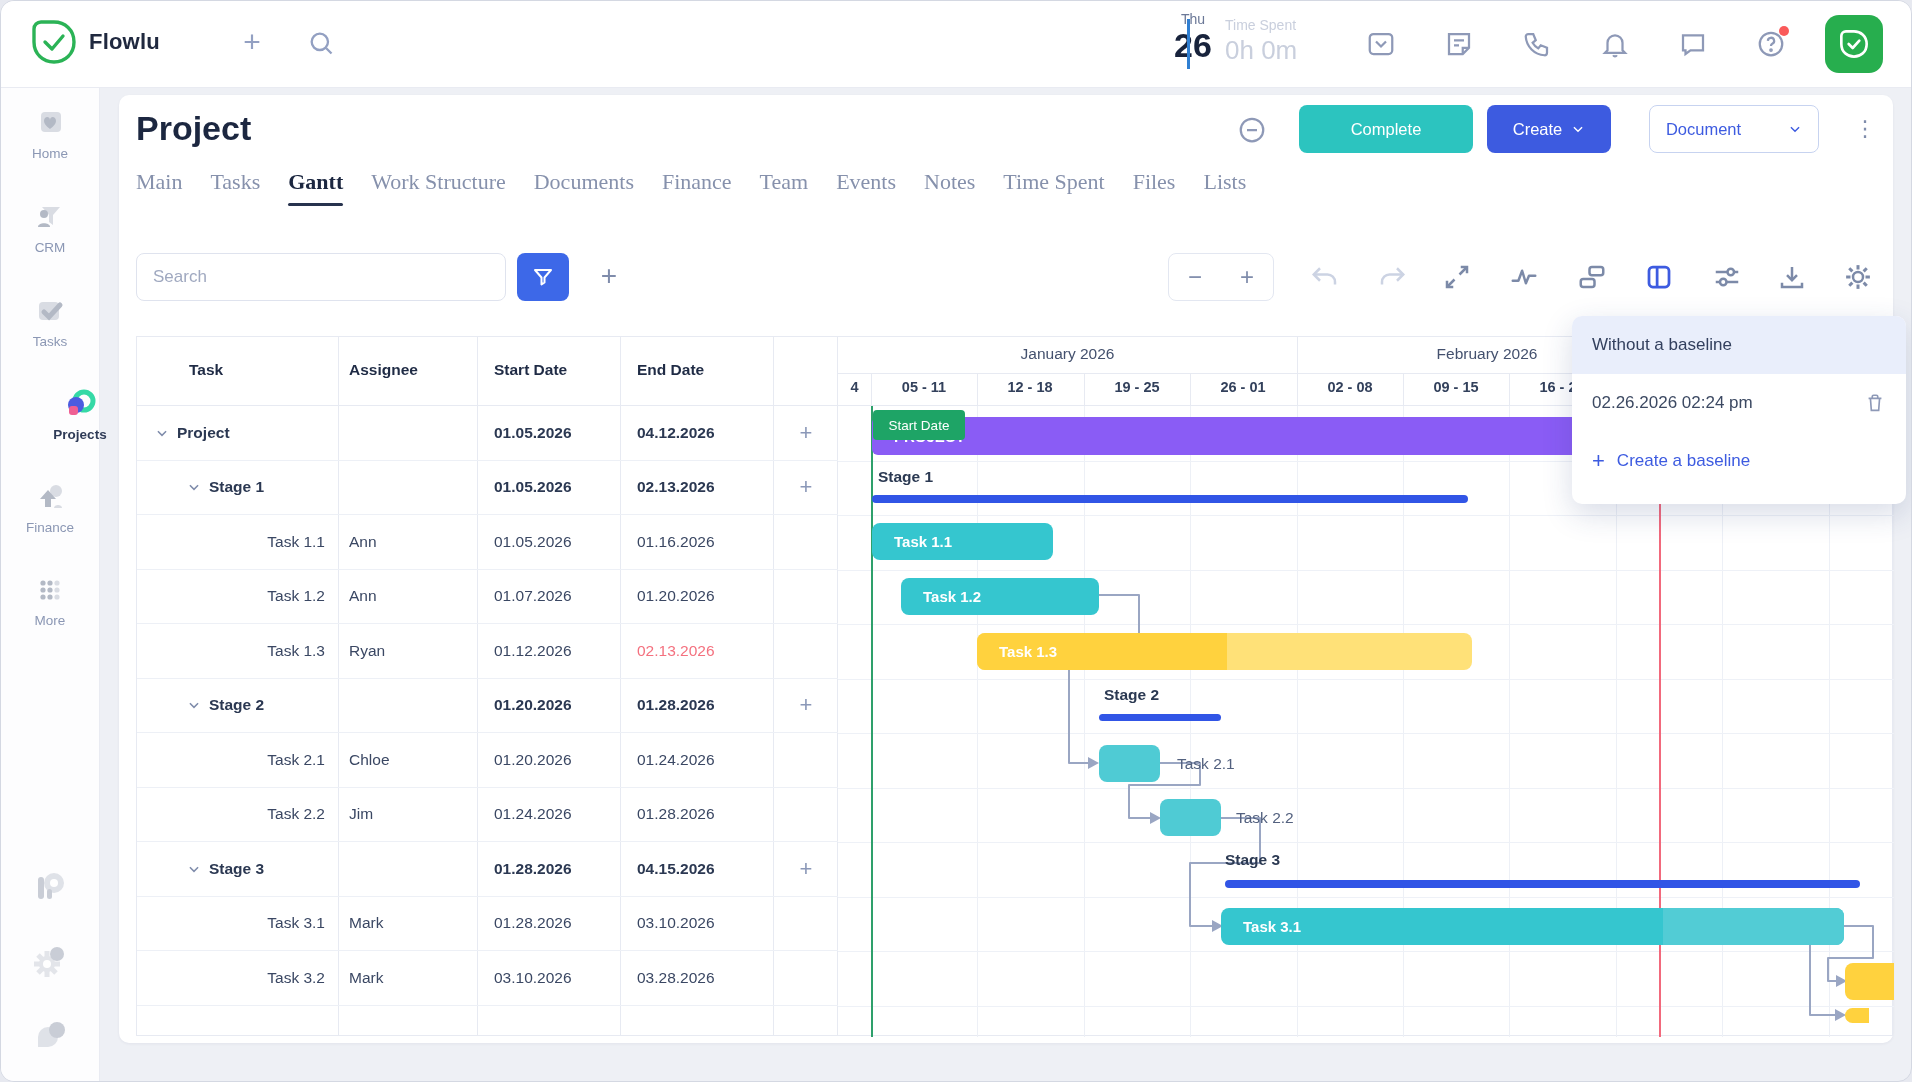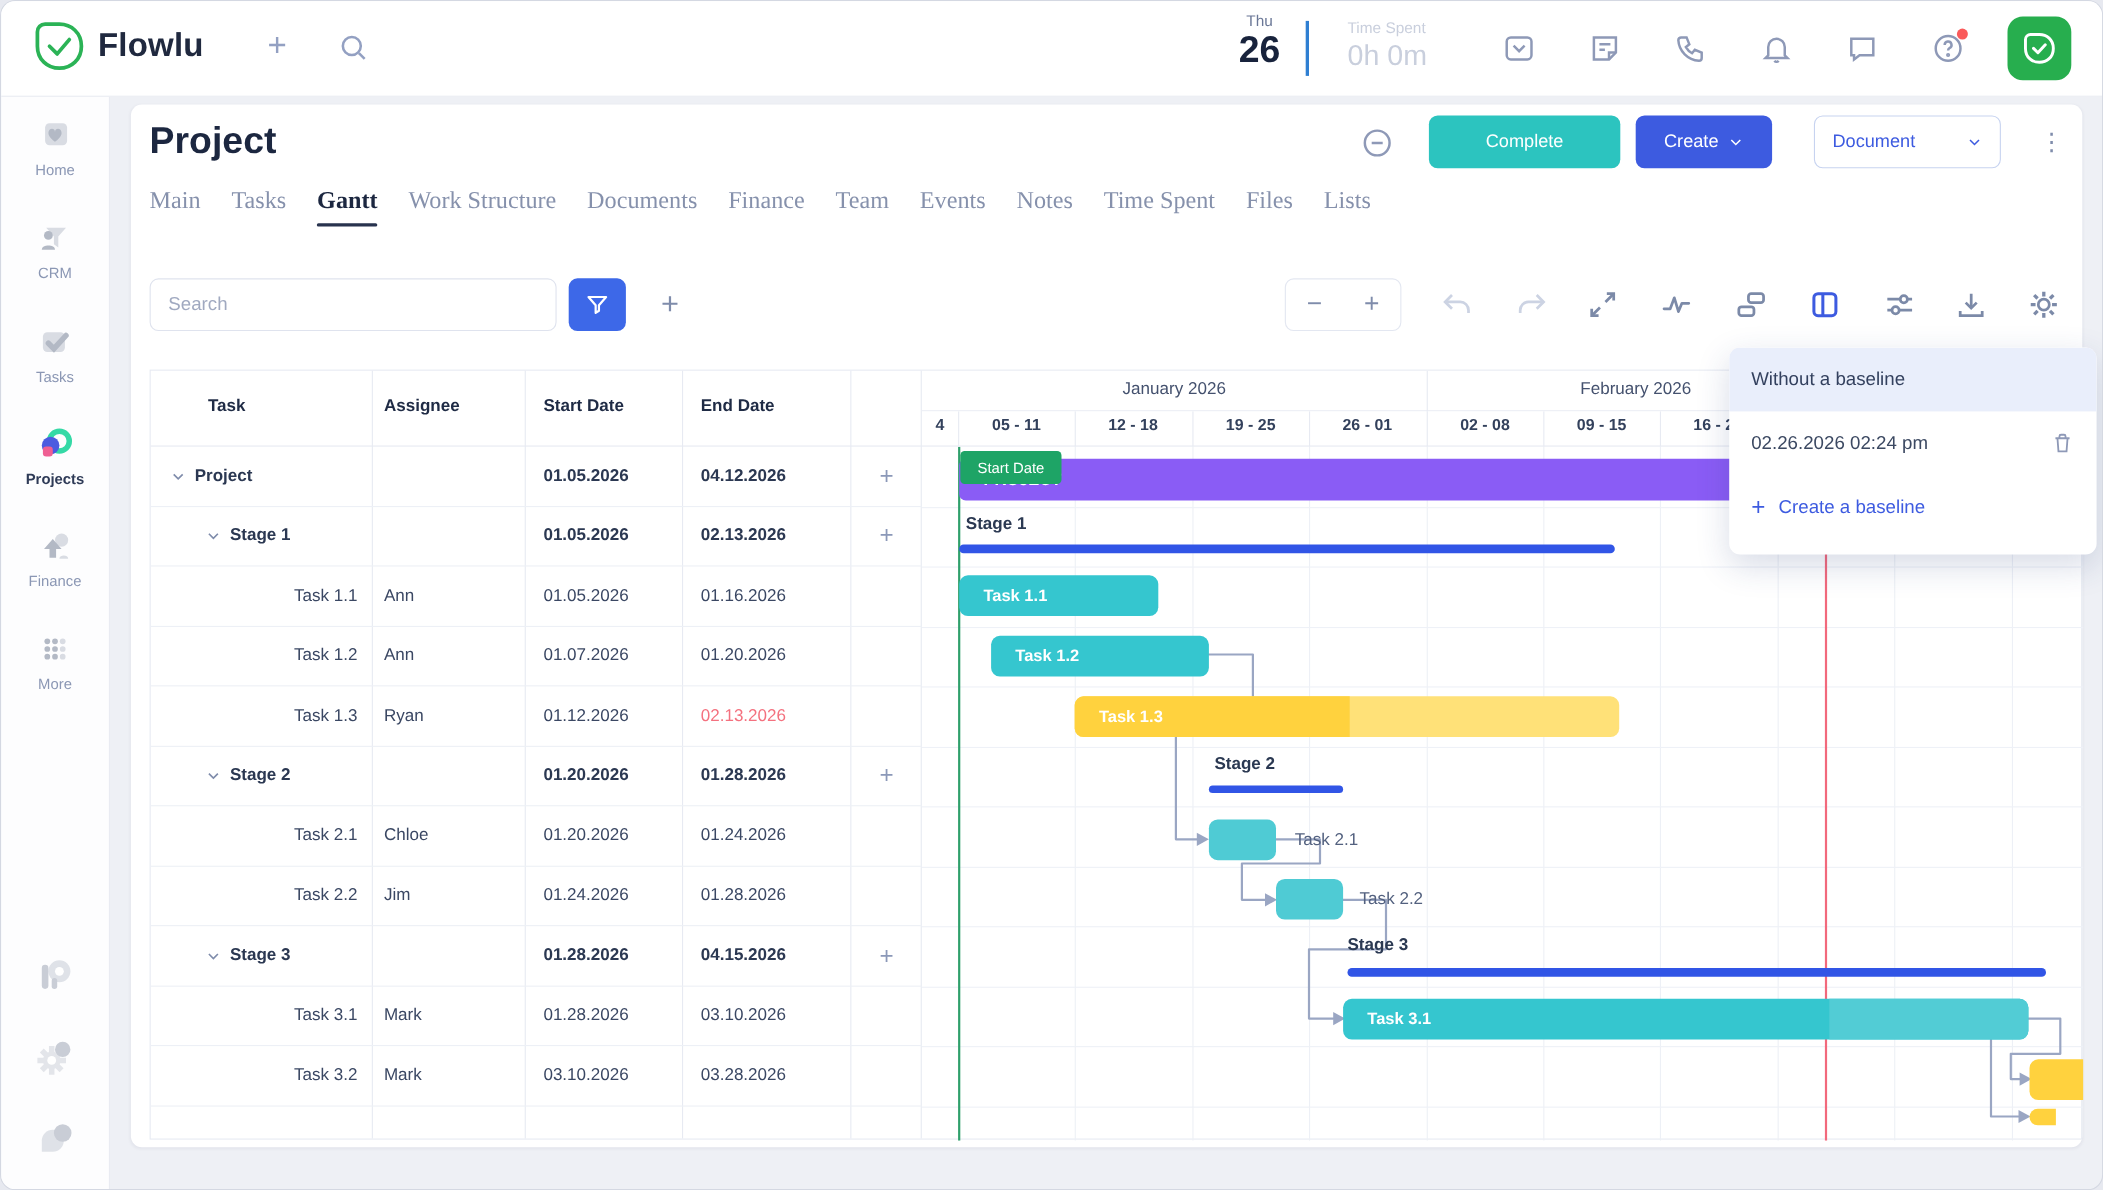--- a/index.html
+++ b/index.html
@@ -1,24 +1,24 @@
 <!DOCTYPE html>
 <html><head>
 <meta charset="utf-8">
 <style>
   html,body{margin:0;padding:0;background:#e7e9f0;font-family:"Liberation Sans",sans-serif;}
   .app{position:relative;width:1912px;height:1082px;background:#eef0f5;border:1px solid #d4d8e2;border-radius:14px;overflow:hidden;box-sizing:border-box;}
   
   .topbar{position:absolute;left:0;top:0;width:100%;height:86px;background:#fff;border-bottom:1px solid #e9ebf2;z-index:20;}
   .brand{position:absolute;left:30px;top:18px;display:flex;align-items:center;gap:12px;}
   .brand-logo{width:46px;height:46px;}
-  .brand-name{font-size:30px;font-weight:700;color:#20293f;letter-spacing:.2px;}
+  .brand-name{font-size:22px;font-weight:700;color:#20293f;letter-spacing:.2px;}
   .tb-plus{position:absolute;left:233px;top:24px;width:36px;height:36px;font-size:30px;color:#93a0c2;text-align:center;line-height:34px;cursor:pointer;}
   .tb-search{position:absolute;left:306px;top:28px;}
-  .tb-date{position:absolute;left:1118px;top:10px;text-align:center;width:52px;}
+  .tb-date{position:absolute;left:1166px;top:10px;text-align:center;width:52px;}
   .tb-date .dow{font-size:14px;color:#6b7897;}
   .tb-date .dom{font-size:34px;font-weight:700;color:#18233c;line-height:36px;}
   .tb-divider{position:absolute;left:1186px;top:18px;width:3px;height:50px;background:#2f7fd2;}
   .tb-timespent{position:absolute;left:1224px;top:16px;}
   .tb-timespent .lbl{font-size:14px;color:#c9cfdd;}
   .tb-timespent .val{font-size:26px;color:#c9cfdd;margin-top:2px;}
   .tb-icon{position:absolute;top:28px;width:30px;height:30px;color:#8e99b7;cursor:pointer;}
   .tb-check-btn{position:absolute;left:1824px;top:14px;width:58px;height:58px;border-radius:14px;background:#27ae4e;display:flex;align-items:center;justify-content:center;cursor:pointer;}
   .reddot{position:absolute;right:-3px;top:-3px;width:10px;height:10px;border-radius:50%;background:#fa5a5a;}
   
@@ -204,21 +204,21 @@
           </svg></span>
       <div class="lb">CRM</div>
     </div>
     <div class="sb-item" style="top:208px;">
       <span class="ic"><svg class="ic-svg" viewBox="0 0 32 32">
             <rect x="5" y="7" width="20" height="18" rx="4" fill="#d9dce3"></rect>
             <path d="M10 17 l5 5 l11 -12" stroke="#b3b9c5" stroke-width="5" fill="none" stroke-linecap="round"></path>
           </svg></span>
       <div class="lb">Tasks</div>
     </div>
-    <div class="sb-item active" style="top:301px;">
+    <div class="sb-item active" style="top:301px;margin-left:30px;">
       <span class="ic"><svg class="ic-svg" viewBox="0 0 32 32">
             <circle cx="20" cy="13" r="9" fill="none" stroke="#35d9a6" stroke-width="5"></circle>
             <circle cx="12" cy="17" r="8" fill="#4b5be0"></circle>
             <rect x="5" y="18" width="9" height="9" rx="3" fill="#ef5f93"></rect>
           </svg></span>
       <div class="lb">Projects</div>
     </div>
     <div class="sb-item" style="top:394px;">
       <span class="ic"><svg class="ic-svg" viewBox="0 0 32 32">
             <circle cx="22" cy="10" r="6" fill="#d9dce3"></circle>

